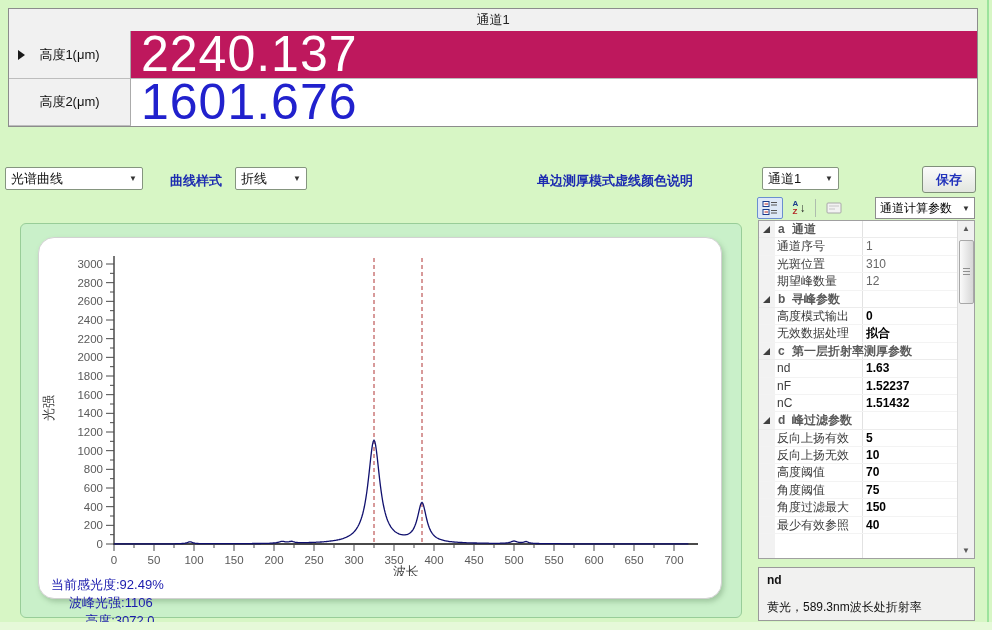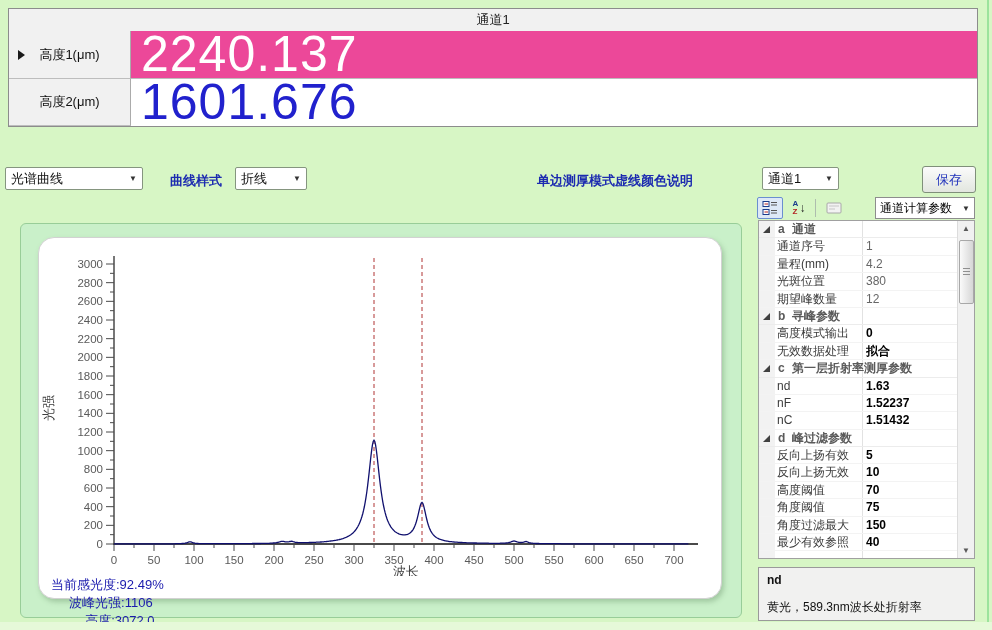--- a/index.html
+++ b/index.html
@@ -15,31 +15,31 @@
   .meas-row.r1{top:22px;}
   .meas-row.r2{top:70px;height:47px;padding-left:8px;}
   .meas-rowheader{position:absolute;left:0;top:0;width:122px;height:100%;background:#f1f1f1;
     border-right:1px solid #ababab;border-bottom:1px solid #bdbdbd;box-sizing:border-box;
     font-size:13px;color:#111;display:flex;align-items:center;justify-content:center;}
   .row-marker{position:absolute;left:9px;top:50%;margin-top:-5px;width:0;height:0;
     border-left:7px solid #1a1a1a;border-top:5px solid transparent;border-bottom:5px solid transparent;}
   .meas-value{position:absolute;left:122px;right:0;top:0;height:100%;
     font-size:50px;line-height:46px;padding-left:10px;box-sizing:border-box;
     border-bottom:1px solid #bdbdbd;letter-spacing:1px;}
-  .meas-row.r1 .meas-value{background:#ec4899;color:#ffffff;}
+  .meas-row.r1 .meas-value{background:#be185d;color:#ffffff;}
   .meas-row.r2 .meas-value{background:#ffffff;color:#2121cd;border-bottom:none;}
 
   
   .combo{position:absolute;height:23px;background:#fff;border:1px solid #85957f;border-radius:2px;
     box-sizing:border-box;display:flex;align-items:center;font-size:13px;color:#111;padding:0 5px;cursor:default;}
   .combo .arrow{margin-left:auto;font-size:8px;color:#333;padding-left:6px;}
   .blue-label{position:absolute;font-size:13px;font-weight:bold;color:#1c2bb0;}
   .btn-save{position:absolute;left:922px;top:166px;width:52px;height:25px;
     background:linear-gradient(#fbfbfb,#e2e6df);border:1px solid #7f8f7a;border-radius:3px;
-    font-size:13px;font-weight:normal;color:#2233bb;display:flex;align-items:center;justify-content:center;}
+    font-size:13px;font-weight:bold;color:#2233bb;display:flex;align-items:center;justify-content:center;}
 
   
   .chart-panel{position:absolute;left:20px;top:223px;width:722px;height:395px;
     background:#c9f0c9;border:1px solid #98cd98;border-radius:6px;box-sizing:border-box;}
   .chart-card{position:absolute;left:17px;top:13px;width:684px;height:362px;background:#ffffff;
     border:1px solid #d2d2d2;border-radius:16px;box-shadow:2px 3px 5px rgba(90,130,90,.35);box-sizing:border-box;}
   #chart-svg{position:absolute;left:0;top:2px;}
   .status-line{position:absolute;left:12px;top:338px;display:flex;align-items:center;
     font-size:13px;color:#1a1aad;flex-direction:column;}
   .status-line .s2{margin-left:7px;}
@@ -288,26 +288,22 @@
             <polygon points="8,1 8,8 1,8" fill="#404040"></polygon>
           </svg>
           <span class="cat-key">a</span>
           <span class="cat-label">通道</span>
         </div>
         <div class="pg-row">
           <span class="pg-name">通道序号</span>
           <span class="pg-value">1</span>
         </div>
         <div class="pg-row">
-          <span class="pg-name">量程(mm)</span>
-          <span class="pg-value">4.2</span>
-        </div>
-        <div class="pg-row">
           <span class="pg-name">光斑位置</span>
-          <span class="pg-value">380</span>
+          <span class="pg-value">310</span>
         </div>
         <div class="pg-row">
           <span class="pg-name">期望峰数量</span>
           <span class="pg-value">12</span>
         </div>
         <div class="pg-row pg-cat">
           <svg class="tri" width="9" height="9">
             <polygon points="8,1 8,8 1,8" fill="#404040"></polygon>
           </svg>
           <span class="cat-key">b</span>

